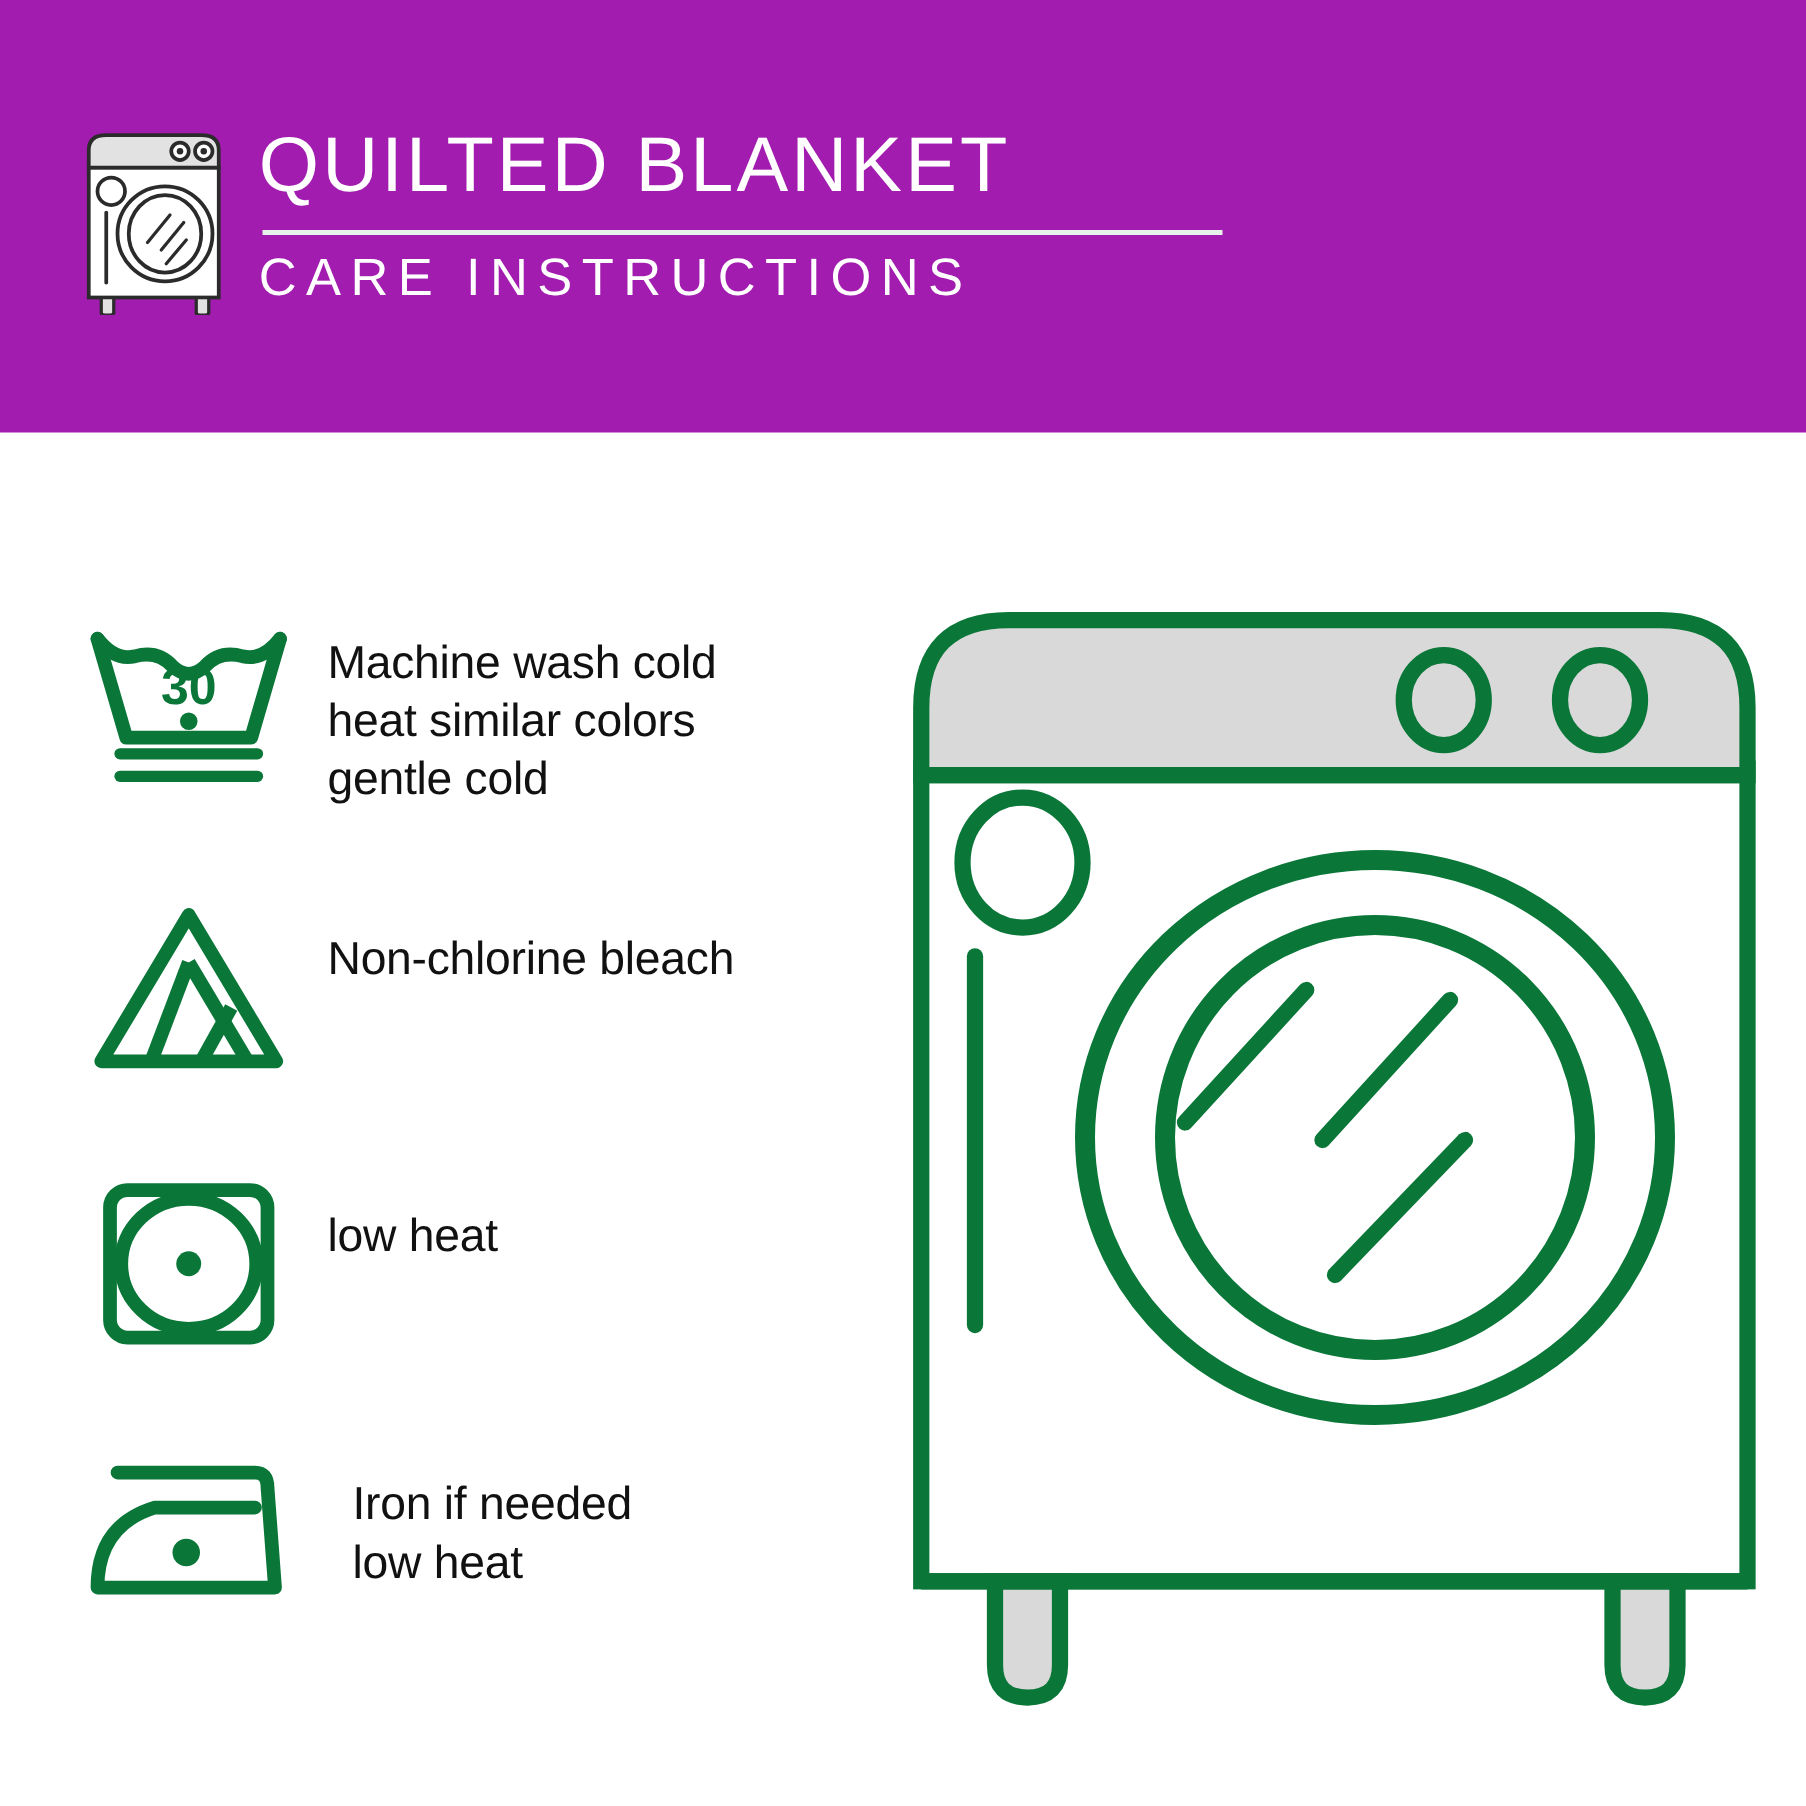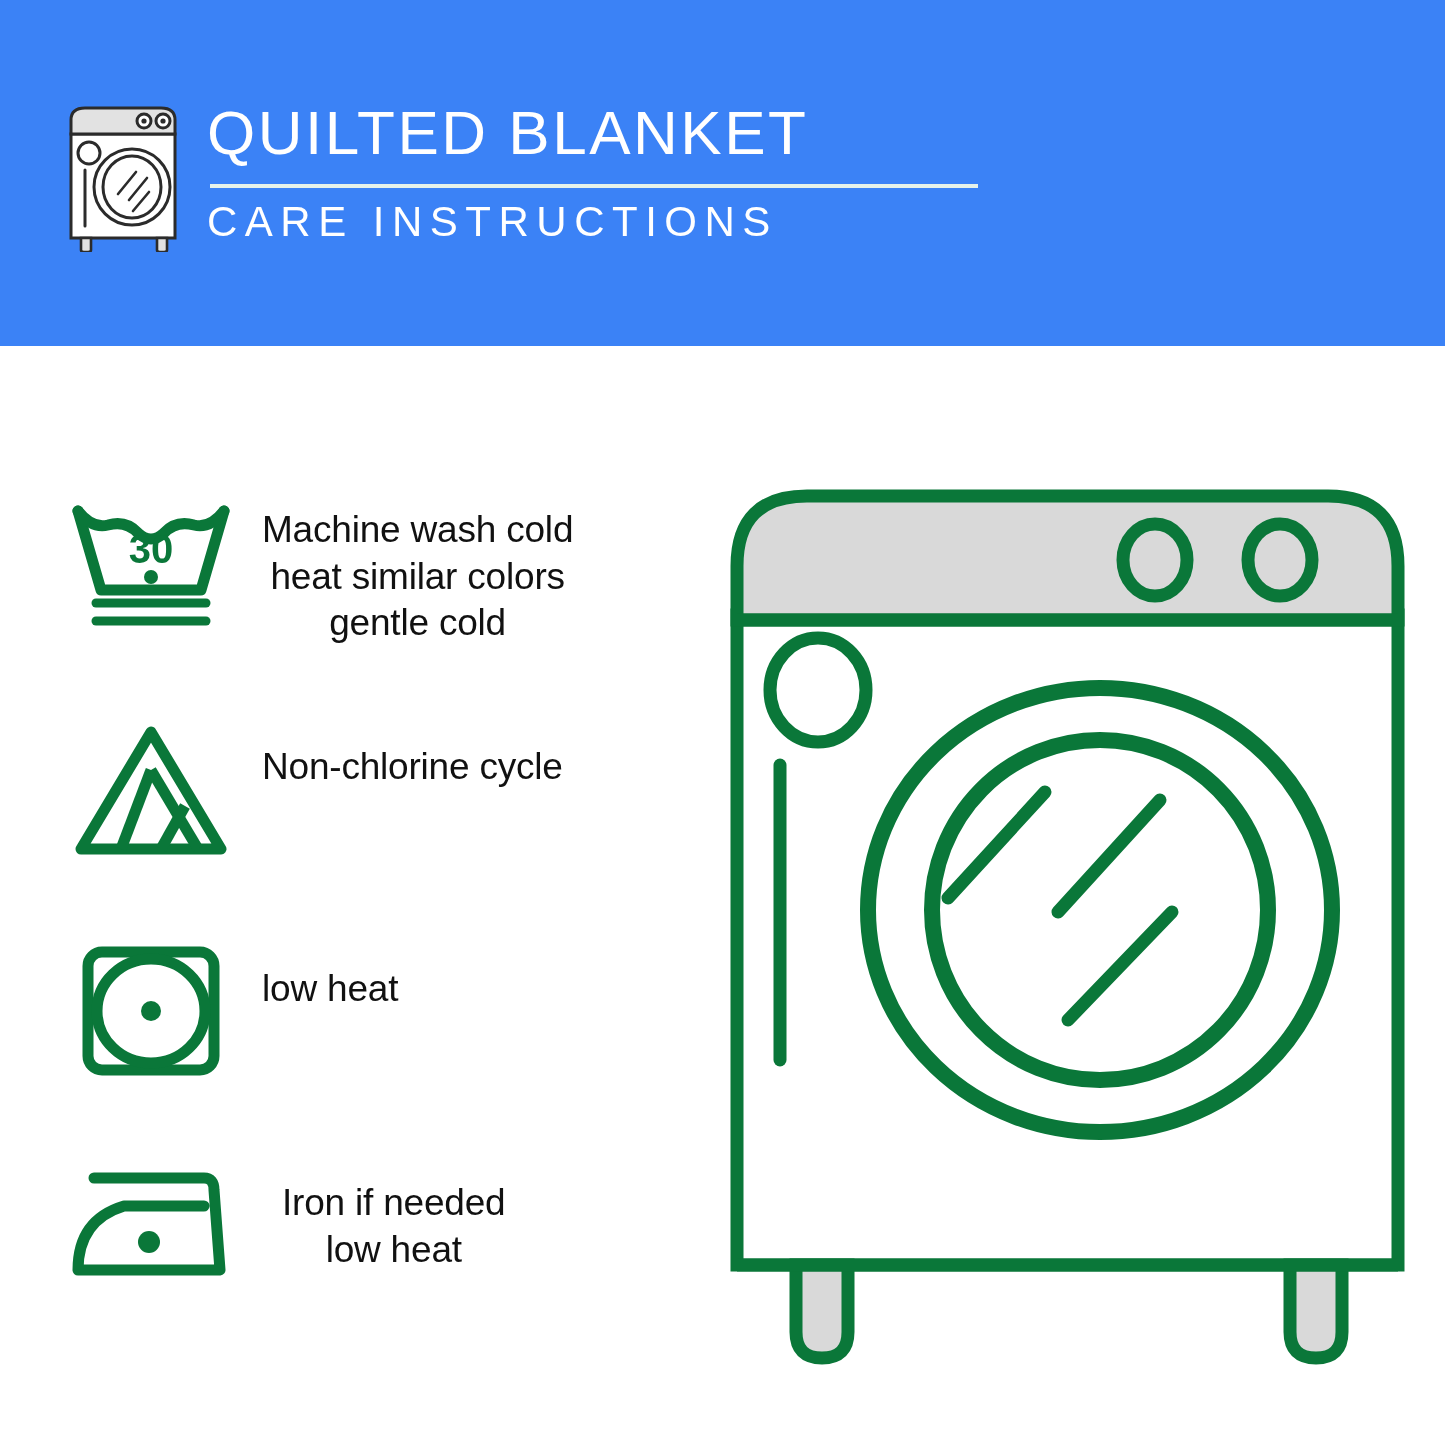--- a/index.html
+++ b/index.html
@@ -8,21 +8,21 @@
     background:#ffffff;
     font-family:"Liberation Sans", sans-serif;
     overflow:hidden;
   }
   .page { position:relative; width:1445px; height:1445px; background:#ffffff; }
 
   
   .header {
     position:absolute; left:0; top:0;
     width:1445px; height:346px;
-    background:#3b82f6;
+    background:#a21caf;
   }
   .header-logo {
     position:absolute; left:63px; top:104px;
     width:126px; height:148px;
   }
   .header-titles {
     position:absolute; left:207px; top:100px;
     width:790px;
   }
   .title-main {
@@ -46,21 +46,21 @@
   .care-row-3 { top:590px; }
   .care-row-4 { top:808px;gap:20px; }
 
   .care-symbol {
     width:230px; min-width:230px;
     display:flex; justify-content:center; align-items:flex-start;
     padding-left:8px;
   }
   .care-text {
     font-size:37px; line-height:1.26; color:#111111;
-    letter-spacing:-0.2px; padding-top:10px;text-align:center;
+    letter-spacing:-0.2px; padding-top:10px;
   }
   .care-row-1 .care-text { padding-top:12px; }
   .care-row-2 .care-text { padding-top:26px; }
   .care-row-3 .care-text { padding-top:30px; }
   .care-row-4 .care-text { padding-top:26px; }
 
   
   .machine { position:absolute; left:700px; top:460px; width:740px; height:920px; }
 </style>
 </head>
@@ -134,21 +134,21 @@
       <div class="care-symbol">
         <svg width="165" height="145" viewBox="0 0 165 145">
           <path d="M82 14 L152 131 L12 131 Z" fill="none" stroke="#0a7739" stroke-width="11" stroke-linejoin="round"></path>
 
           <line x1="82" y1="52" x2="129" y2="131" stroke="#0a7739" stroke-width="11" stroke-linecap="butt"></line>
           <line x1="82" y1="52" x2="52" y2="131" stroke="#0a7739" stroke-width="11" stroke-linecap="butt"></line>
           <line x1="116" y1="88" x2="92" y2="131" stroke="#0a7739" stroke-width="11" stroke-linecap="butt"></line>
         </svg>
       </div>
       <div class="care-text">
-        <div>Non-chlorine cycle</div>
+        <div>Non-chlorine bleach</div>
       </div>
     </div>
 
     <div class="care-row care-row-3">
       <div class="care-symbol">
         <svg width="150" height="145" viewBox="0 0 150 145">
           <rect x="12" y="16" width="126" height="118" rx="14" ry="14" fill="none" stroke="#0a7739" stroke-width="11"></rect>
           <ellipse cx="75" cy="75" rx="54" ry="52" fill="none" stroke="#0a7739" stroke-width="11"></ellipse>
           <circle cx="75" cy="75" r="10" fill="#0a7739"></circle>
         </svg>

